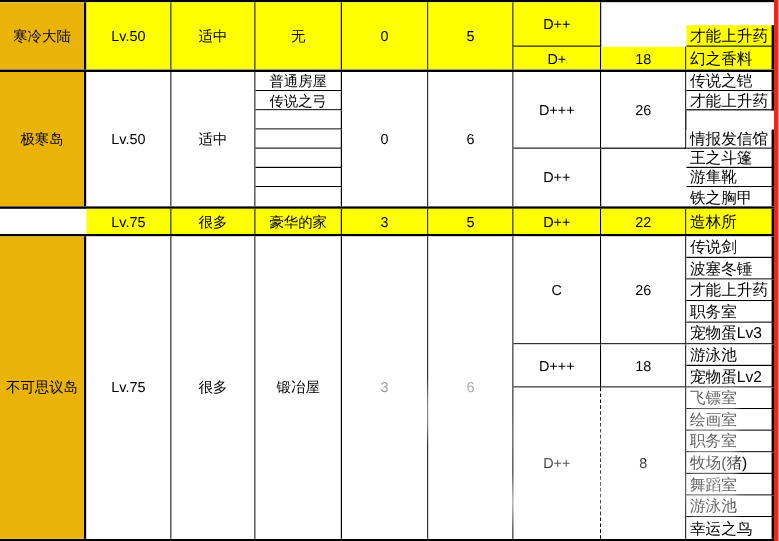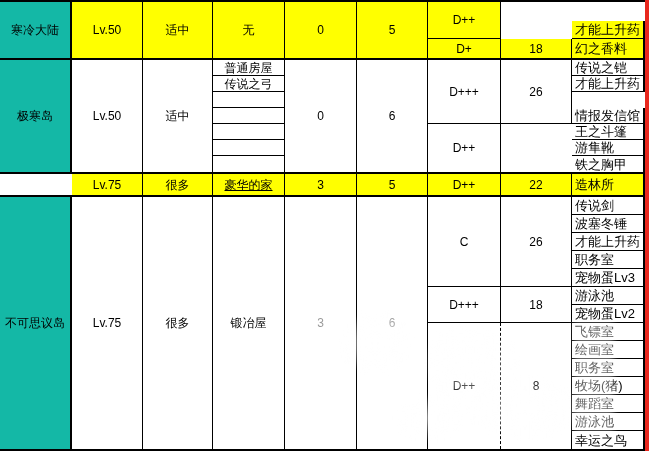--- a/index.html
+++ b/index.html
@@ -28,21 +28,21 @@
     display:flex;align-items:center;justify-content:center;
     border-right:1px solid #000;
     border-bottom:1px solid #000;
     box-sizing:border-box;
     font-size:12px;line-height:1;
     white-space:nowrap;overflow:hidden;
   }
   .cell.lastrow{border-bottom:none;}
   .cell.c1{border-right-width:2px;}
   .cell.c9{border-right-width:2px;justify-content:flex-start;padding-left:3px;font-size:13px;}
-  .pinkbg{background:#14b8a6;}
+  .pinkbg{background:#eab308;}
   .yellowbg{background:#FFFF00;}
   .whitebg{background:#FFFFFF;}
   .muted{color:#9B9B9B;}
   .dashed-r{border-right-style:dashed;}
   #red-strip{
     position:absolute;right:0;top:0;width:4px;height:451px;
   }
   #watermark{
     position:absolute;left:330px;top:288px;width:255px;height:160px;
     pointer-events:none;z-index:5;
@@ -98,21 +98,21 @@
         <div class="cell c9 whitebg" style="grid-area: 2 / 9 / span 1;">才能上升药</div>
         <div class="cell c9 whitebg" style="grid-area: 3 / 9 / span 1; margin-top: 25px;">传说之剑</div>
         <div class="cell c9 whitebg" style="grid-area: 4 / 9 / span 1;">情报发信馆</div>
         <div class="cell c9 whitebg" style="grid-area: 5 / 9 / span 1;">王之斗篷</div>
         <div class="cell c9 whitebg" style="grid-area: 6 / 9 / span 1;">游隼靴</div>
         <div class="cell c9 whitebg lastrow" style="grid-area: 7 / 9 / span 1;">铁之胸甲</div>
       </div>
       <div class="section" style="grid-template-columns: 72px 71px 70px 72px 72px 71px 73px 71px 73px; grid-template-rows: 21px;">
         <div class="cell c2 yellowbg lastrow" style="grid-area: 1 / 2 / span 1;">Lv.75</div>
         <div class="cell c3 yellowbg lastrow" style="grid-area: 1 / 3 / span 1;">很多</div>
-        <div class="cell c4 yellowbg lastrow" style="grid-area: 1 / 4 / span 1; text-decoration: underline;">豪华的家</div>
+        <div class="cell c4 yellowbg lastrow" style="grid-area: 1 / 4 / span 1;">豪华的家</div>
         <div class="cell c5 yellowbg lastrow" style="grid-area: 1 / 5 / span 1;">3</div>
         <div class="cell c6 yellowbg lastrow" style="grid-area: 1 / 6 / span 1;">5</div>
         <div class="cell c7 yellowbg lastrow" style="grid-area: 1 / 7 / span 1;">D++</div>
         <div class="cell c8 yellowbg lastrow" style="grid-area: 1 / 8 / span 1;">22</div>
         <div class="cell c9 yellowbg lastrow" style="grid-area: 1 / 9 / span 1; font-family: Liberation Serif, serif;">造林所</div>
       </div>
       <div class="section" style="grid-template-columns: 72px 71px 70px 72px 72px 71px 73px 71px 73px; grid-template-rows: 18px 18px 18px 18px 18px 18px 18px 18px 18px 18px 18px 18px 18px 18px;">
         <div class="cell c1 pinkbg lastrow" style="grid-area: 1 / 1 / span 14;">不可思议岛</div>
         <div class="cell c2 whitebg lastrow" style="grid-area: 1 / 2 / span 14;">Lv.75</div>
         <div class="cell c3 whitebg lastrow" style="grid-area: 1 / 3 / span 14;">很多</div>

